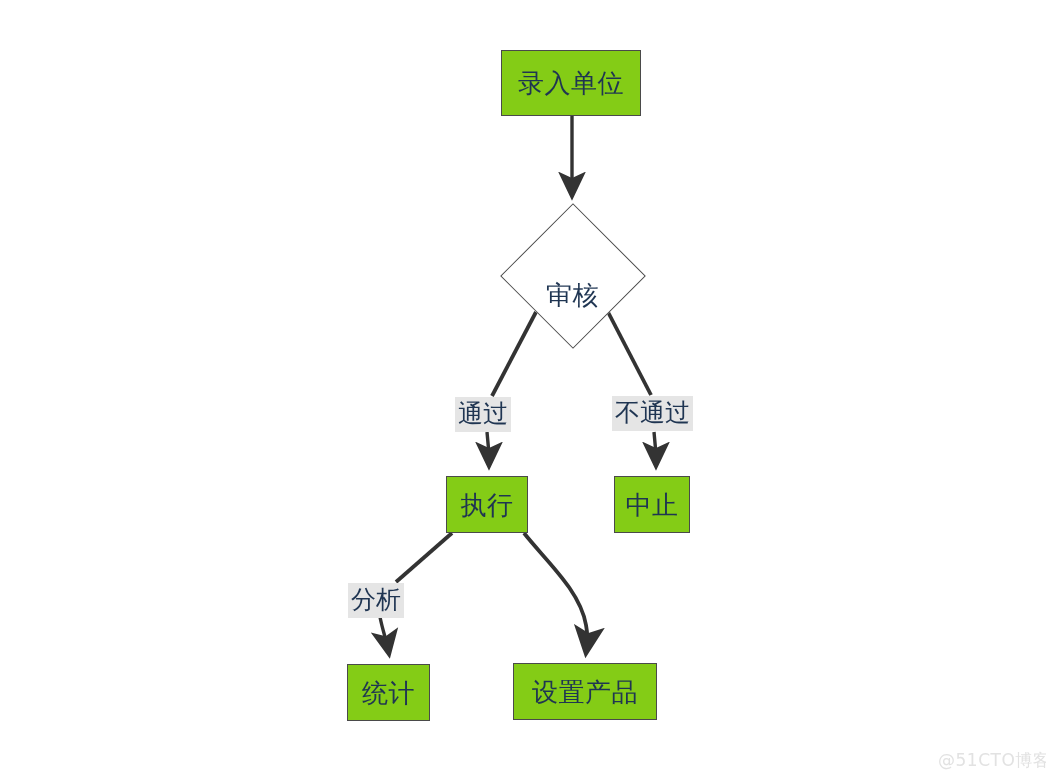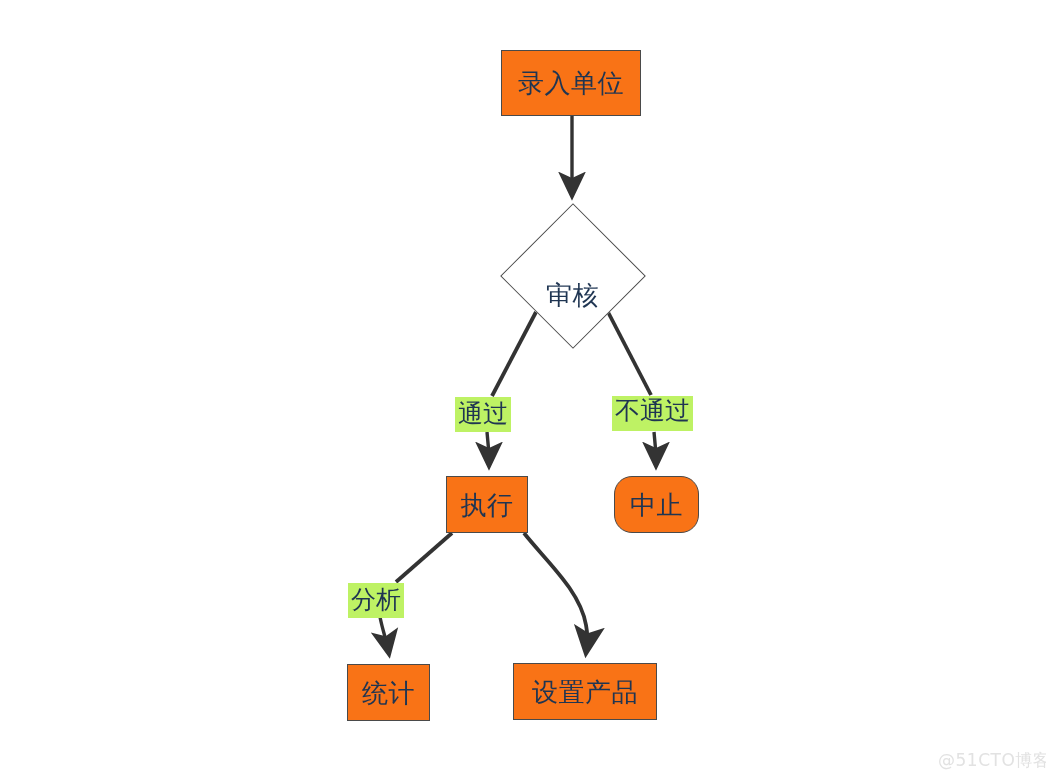--- a/index.html
+++ b/index.html
@@ -26,21 +26,21 @@
     position: absolute;
     left: 0;
     top: 0;
     width: 1046px;
     height: 781px;
   }
   
   .node-box {
     position: absolute;
     box-sizing: border-box;
-    background: #f97316;
+    background: #84cc16;
     border: 1.6px solid #4a4a4a;
     display: flex;
     align-items: center;
     justify-content: center;
   }
   .node-label {
     color: #1f3552;
     font-size: 26px;
     line-height: 1;
     letter-spacing: 0.5px;
@@ -63,21 +63,21 @@
     transform: translate(-50%, -50%) rotate(45deg);
   }
   .node-diamond-label {
     position: relative;
     z-index: 2;
     margin-top: 38px;
   }
   
   .edge-label {
     position: absolute;
-    background: #bef264;
+    background: #e5e5e5;
     color: #1f3552;
     font-size: 25px;
     line-height: 1.22;
     padding: 2px 3px;
     white-space: nowrap;
     user-select: none;
   }
   
   .watermark {
     position: absolute;
@@ -126,33 +126,33 @@
 
   <div class="node-diamond-wrap" style="left:500px; top:203px; width:145px; height:145px;">
     <div class="node-diamond-shape" style="width:103px; height:103px;"></div>
     <span class="node-label node-diamond-label">审核</span>
   </div>
 
   <div class="node-box" style="left:446px; top:476px; width:82px; height:57px;justify-content:center;">
     <span class="node-label">执行</span>
   </div>
 
-  <div class="node-box" style="left:614px; top:476px; width:85px; height:57px;border-radius:18px;">
+  <div class="node-box" style="left:614px; top:476px; width:76px; height:57px;">
     <span class="node-label">中止</span>
   </div>
 
   <div class="node-box" style="left:347px; top:664px; width:83px; height:57px;">
     <span class="node-label">统计</span>
   </div>
 
   <div class="node-box" style="left:513px; top:663px; width:144px; height:57px;">
     <span class="node-label">设置产品</span>
   </div>
 
   <div class="edge-label" style="left:455px; top:397px;">通过</div>
 
-  <div class="edge-label" style="left:612px; top:396px;font-family:Liberation Mono, monospace;">不通过</div>
+  <div class="edge-label" style="left:612px; top:396px;">不通过</div>
 
   <div class="edge-label" style="left:348px; top:583px;">分析</div>
 
   <div class="watermark" style="left:938px; top:749px;">@51CTO博客</div>
 
 </div>
 
 </body></html>

